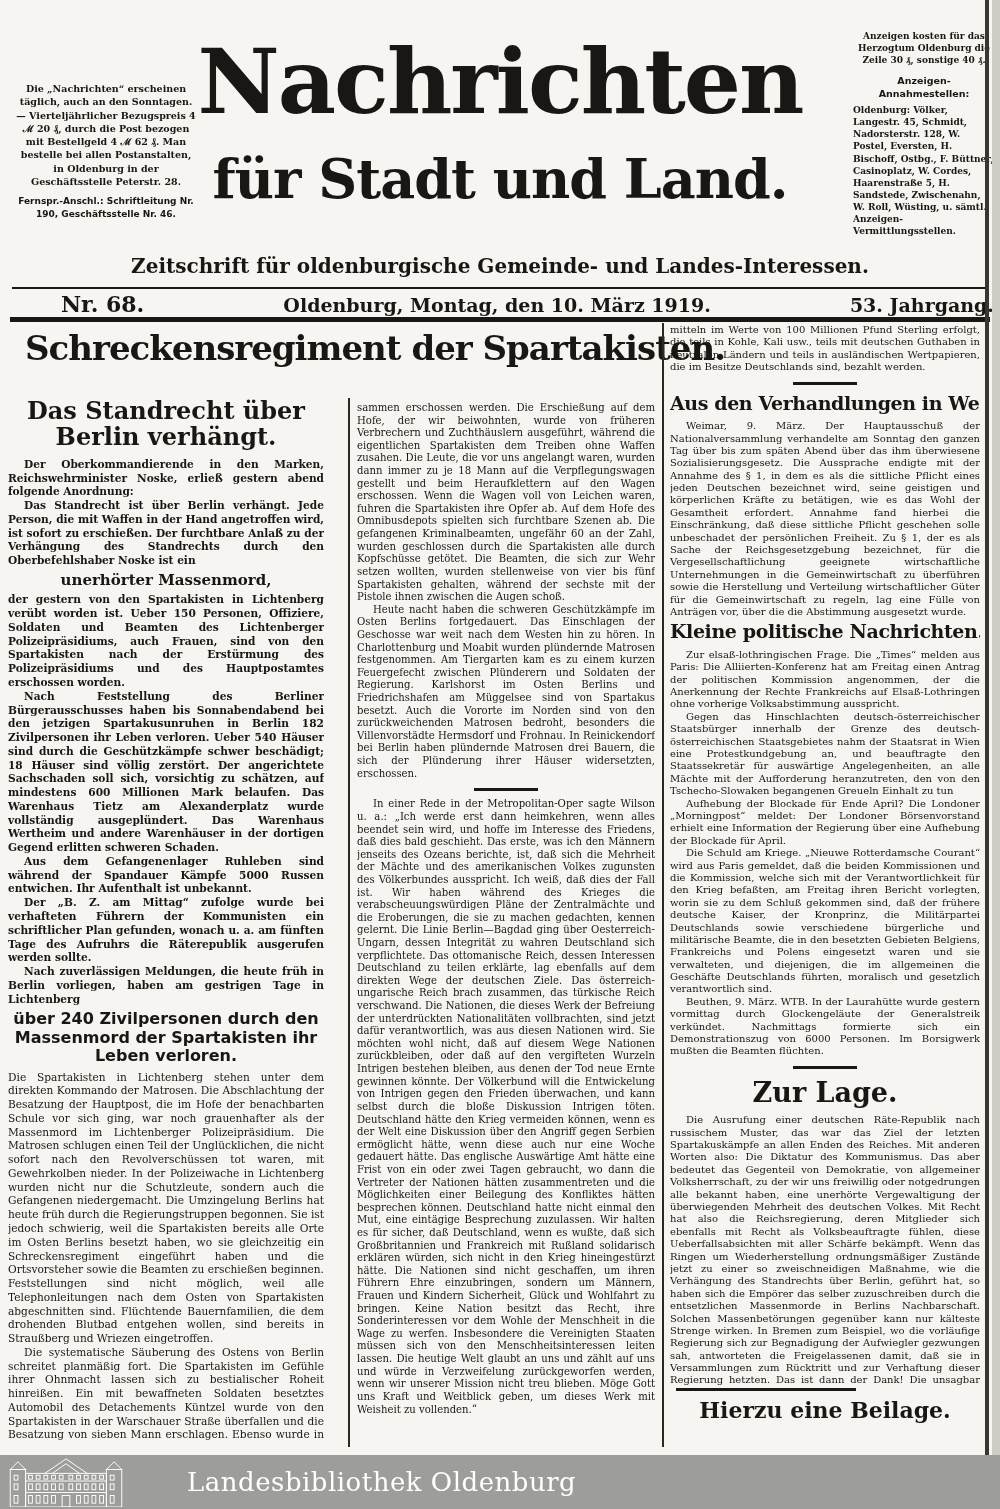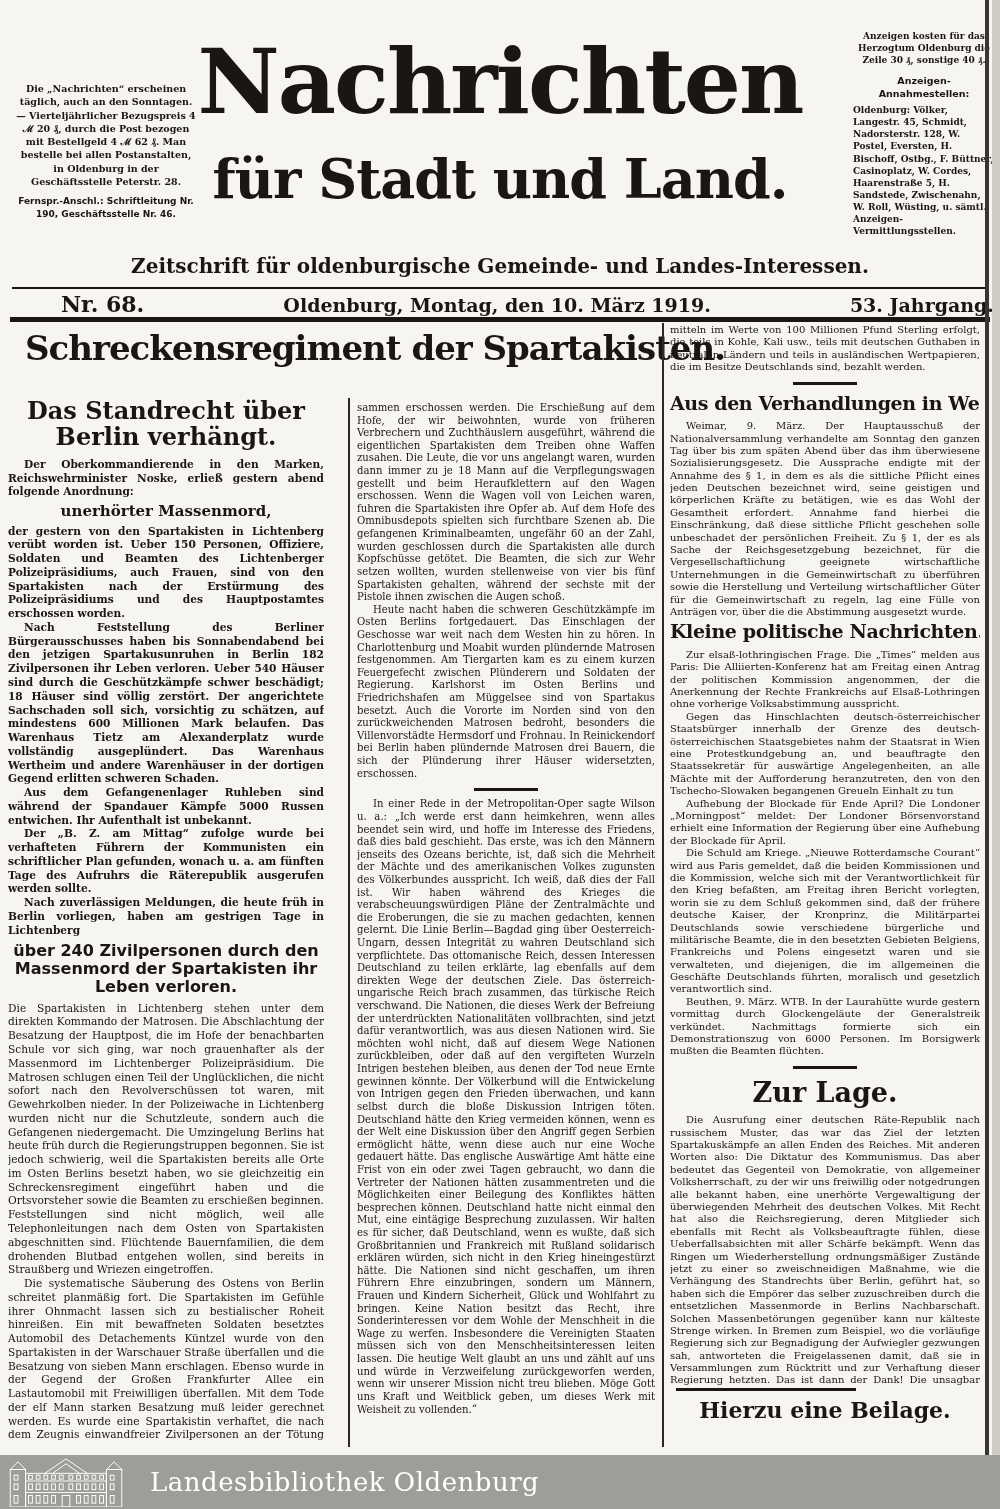--- a/index.html
+++ b/index.html
@@ -48,21 +48,21 @@
 
   .supplement { position:absolute; left:670px; top:1388px; width:310px; }
   .supp-rule { width:58%; height:3px; background:#1a1613; margin:0 0 6px 6px; }
   .supp-text { font-size:22px; font-weight:bold; text-align:center; }
 
   
   .edge-shade  { position:absolute; left:992px; top:0; width:8px; height:1455px; background:#cfccc6; }
   .edge-streak { position:absolute; left:985px; top:0; width:4px; height:1455px; background:#39362f; }
 
   
-  .scanband { position:absolute; left:0; top:1455px; width:1000px; height:54px; background:#9d9d9a; display:flex; align-items:center; }
+  .scanband { position:absolute; left:0; top:1455px; width:1000px; height:54px; background:#9d9d9a; display:flex; align-items:center;gap:37px; }
   .bldg { margin-left:6px; width:120px; height:50px; flex:0 0 auto; }
   .band-label { color:#ffffff; font-size:26px; margin-left:24px; letter-spacing:0.5px; }
 </style>
 </head>
 <body>
 
 <div class="page">
 
   <div class="notice notice-left">
     <div>Die „Nachrichten“ erscheinen täglich, auch an den Sonntagen. — Vierteljährlicher Bezugspreis 4 ℳ 20 ₰, durch die Post bezogen mit Bestellgeld 4 ℳ 62 ₰. Man bestelle bei allen Postanstalten, in Oldenburg in der Geschäftsstelle Peterstr. 28.</div>
@@ -89,20 +89,21 @@
   <div class="rule-thick"></div>
 
   <div class="lead-headline">Schreckensregiment der Spartakisten.</div>
 
   <div class="vline vline-1"></div>
   <div class="vline vline-2"></div>
 
   <div class="col col-1">
       <div class="h-article">Das Standrecht über Berlin verhängt.</div>
       <div class="para lede">Der Oberkommandierende in den Marken, Reichswehrminister Noske, erließ gestern abend folgende Anordnung:</div>
+      <div class="para lede">Das Standrecht ist über Berlin verhängt. Jede Person, die mit Waffen in der Hand angetroffen wird, ist sofort zu erschießen. Der furchtbare Anlaß zu der Verhängung des Standrechts durch den Oberbefehlshaber Noske ist ein</div>
       <div class="subhead">unerhörter Massenmord,</div>
       <div class="para lede cont">der gestern von den Spartakisten in Lichtenberg verübt worden ist. Ueber 150 Personen, Offiziere, Soldaten und Beamten des Lichtenberger Polizeipräsidiums, auch Frauen, sind von den Spartakisten nach der Erstürmung des Polizeipräsidiums und des Hauptpostamtes erschossen worden.</div>
       <div class="para lede">Nach Feststellung des Berliner Bürgerausschusses haben bis Sonnabendabend bei den jetzigen Spartakusunruhen in Berlin 182 Zivilpersonen ihr Leben verloren. Ueber 540 Häuser sind durch die Geschützkämpfe schwer beschädigt; 18 Häuser sind völlig zerstört. Der angerichtete Sachschaden soll sich, vorsichtig zu schätzen, auf mindestens 600 Millionen Mark belaufen. Das Warenhaus Tietz am Alexanderplatz wurde vollständig ausgeplündert. Das Warenhaus Wertheim und andere Warenhäuser in der dortigen Gegend erlitten schweren Schaden.</div>
       <div class="para lede">Aus dem Gefangenenlager Ruhleben sind während der Spandauer Kämpfe 5000 Russen entwichen. Ihr Aufenthalt ist unbekannt.</div>
       <div class="para lede">Der „B. Z. am Mittag“ zufolge wurde bei verhafteten Führern der Kommunisten ein schriftlicher Plan gefunden, wonach u. a. am fünften Tage des Aufruhrs die Räterepublik ausgerufen werden sollte.</div>
       <div class="para lede">Nach zuverlässigen Meldungen, die heute früh in Berlin vorliegen, haben am gestrigen Tage in Lichtenberg</div>
       <div class="subhead subhead-big">über 240 Zivilpersonen durch den Massenmord der Spartakisten ihr Leben verloren.</div>
       <div class="para cont">Die Spartakisten in Lichtenberg stehen unter dem direkten Kommando der Matrosen. Die Abschlachtung der Besatzung der Hauptpost, die im Hofe der benachbarten Schule vor sich ging, war noch grauenhafter als der Massenmord im Lichtenberger Polizeipräsidium. Die Matrosen schlugen einen Teil der Unglücklichen, die nicht sofort nach den Revolverschüssen tot waren, mit Gewehrkolben nieder. In der Polizeiwache in Lichtenberg wurden nicht nur die Schutzleute, sondern auch die Gefangenen niedergemacht. Die Umzingelung Berlins hat heute früh durch die Regierungstruppen begonnen. Sie ist jedoch schwierig, weil die Spartakisten bereits alle Orte im Osten Berlins besetzt haben, wo sie gleichzeitig ein Schreckensregiment eingeführt haben und die Ortsvorsteher sowie die Beamten zu erschießen beginnen. Feststellungen sind nicht möglich, weil alle Telephonleitungen nach dem Osten von Spartakisten abgeschnitten sind. Flüchtende Bauernfamilien, die dem drohenden Blutbad entgehen wollen, sind bereits in Straußberg und Wriezen eingetroffen.</div>
       <div class="para">Die systematische Säuberung des Ostens von Berlin schreitet planmäßig fort. Die Spartakisten im Gefühle ihrer Ohnmacht lassen sich zu bestialischer Roheit hinreißen. Ein mit bewaffneten Soldaten besetztes Automobil des Detachements Küntzel wurde von den Spartakisten in der Warschauer Straße überfallen und die Besatzung von sieben Mann erschlagen. Ebenso wurde in der Gegend der Großen Frankfurter Allee ein Lastautomobil mit Freiwilligen überfallen. Mit dem Tode der elf Mann starken Besatzung muß leider gerechnet werden. Es wurde eine Spartakistin verhaftet, die nach dem Zeugnis einwandfreier Zivilpersonen an der Tötung von mindestens 20 Soldaten aktiv beteiligt war.</div>
     </div>

